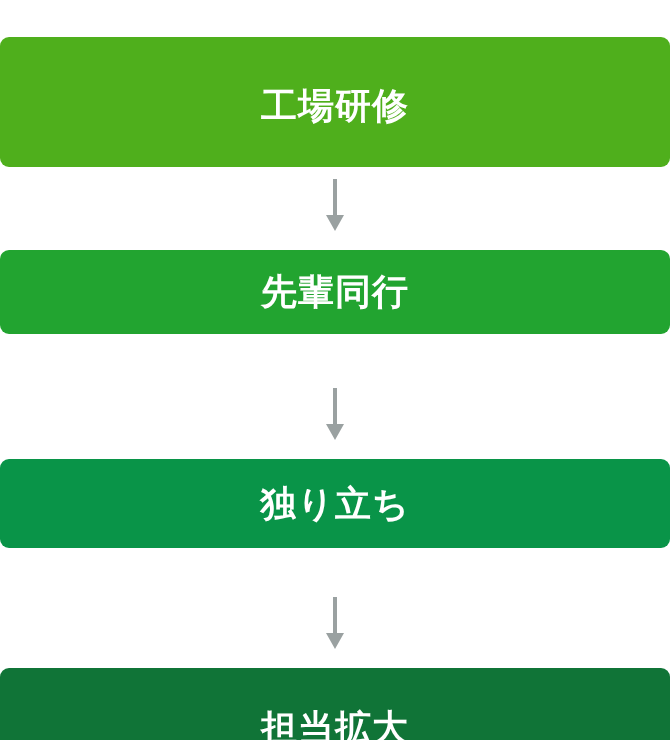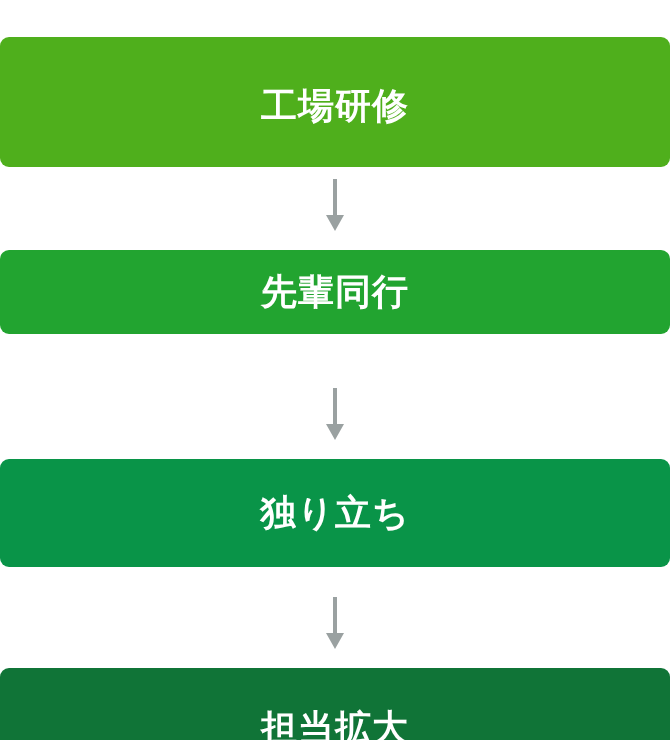--- a/index.html
+++ b/index.html
@@ -40,21 +40,21 @@
     line-height: 1.2;
     letter-spacing: 1px;
     text-align: center;
     white-space: nowrap;
     font-family: "Liberation Sans", "DejaVu Sans", sans-serif;
   }
 
   
   #step-0 { top: -8px;  height: 130px; }
   #step-1 { top: 205px; height: 84px; }
-  #step-2 { top: 414px; height: 108px; align-items: center; }
+  #step-2 { top: 414px; height: 89px; align-items: center; }
   #step-3 { top: 623px; height: 125px; }
 
   #step-0 .step-label,
   #step-3 .step-label { position: relative; }
   #step-0 .step-label { top: 4px; }
   #step-3 .step-label { top: -3px; }
 
   
   .flow-arrow {
     position: absolute;

